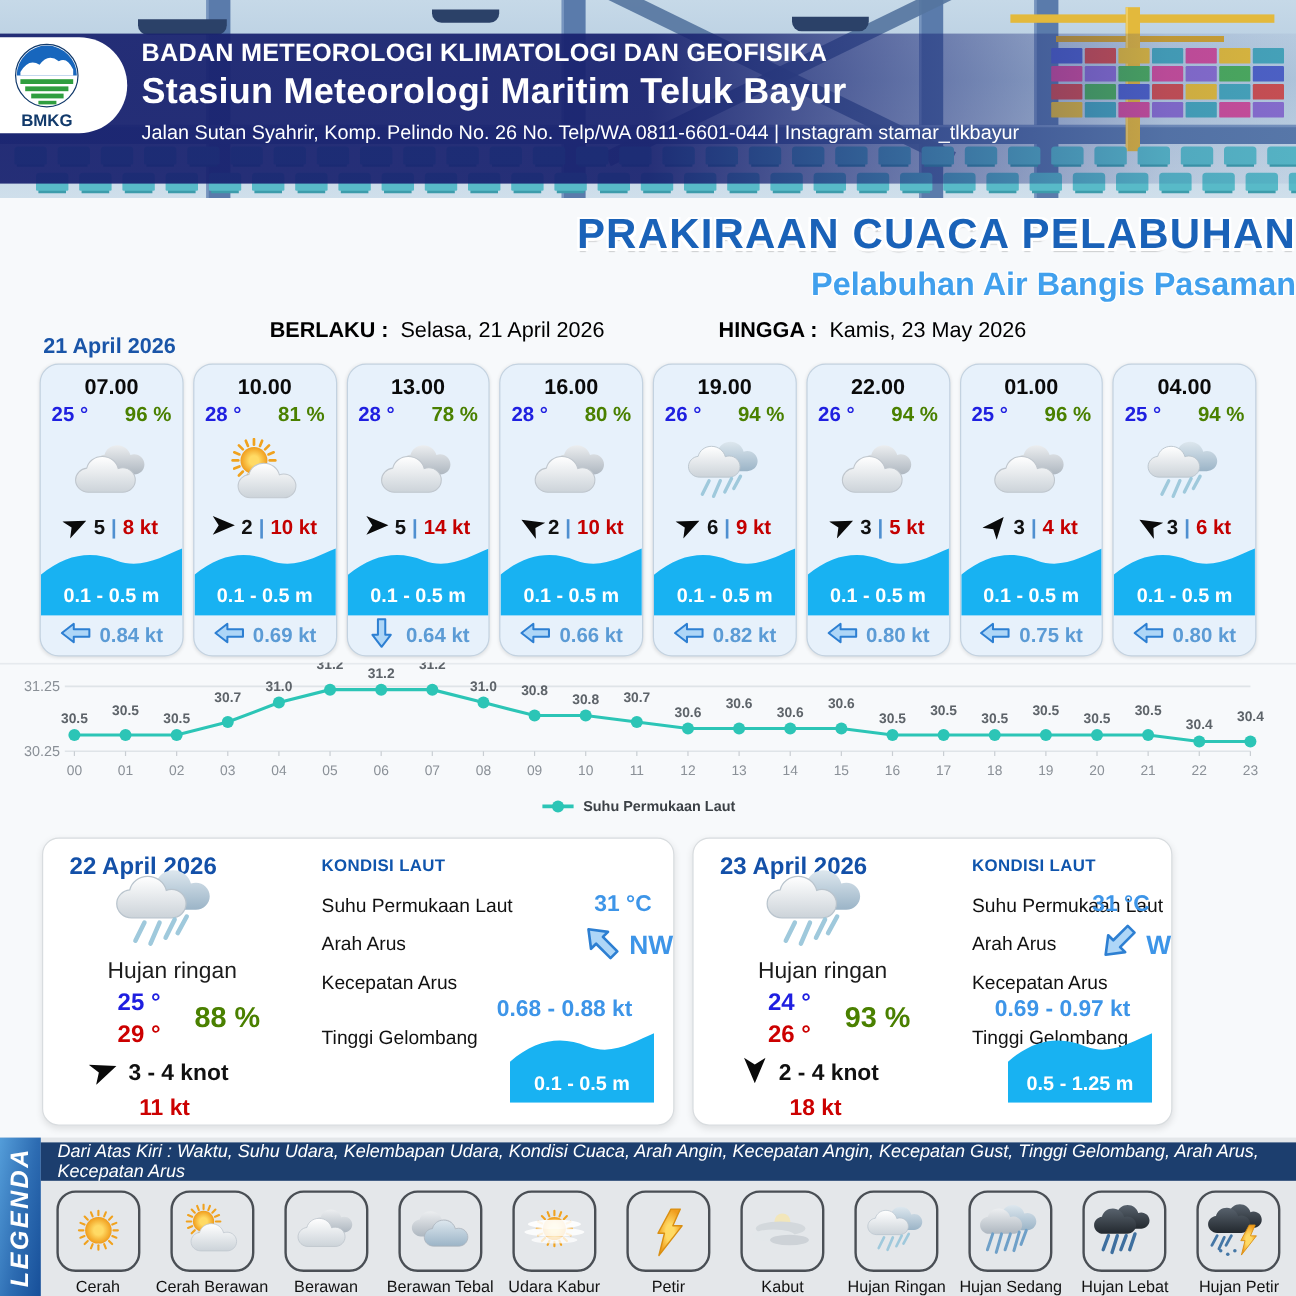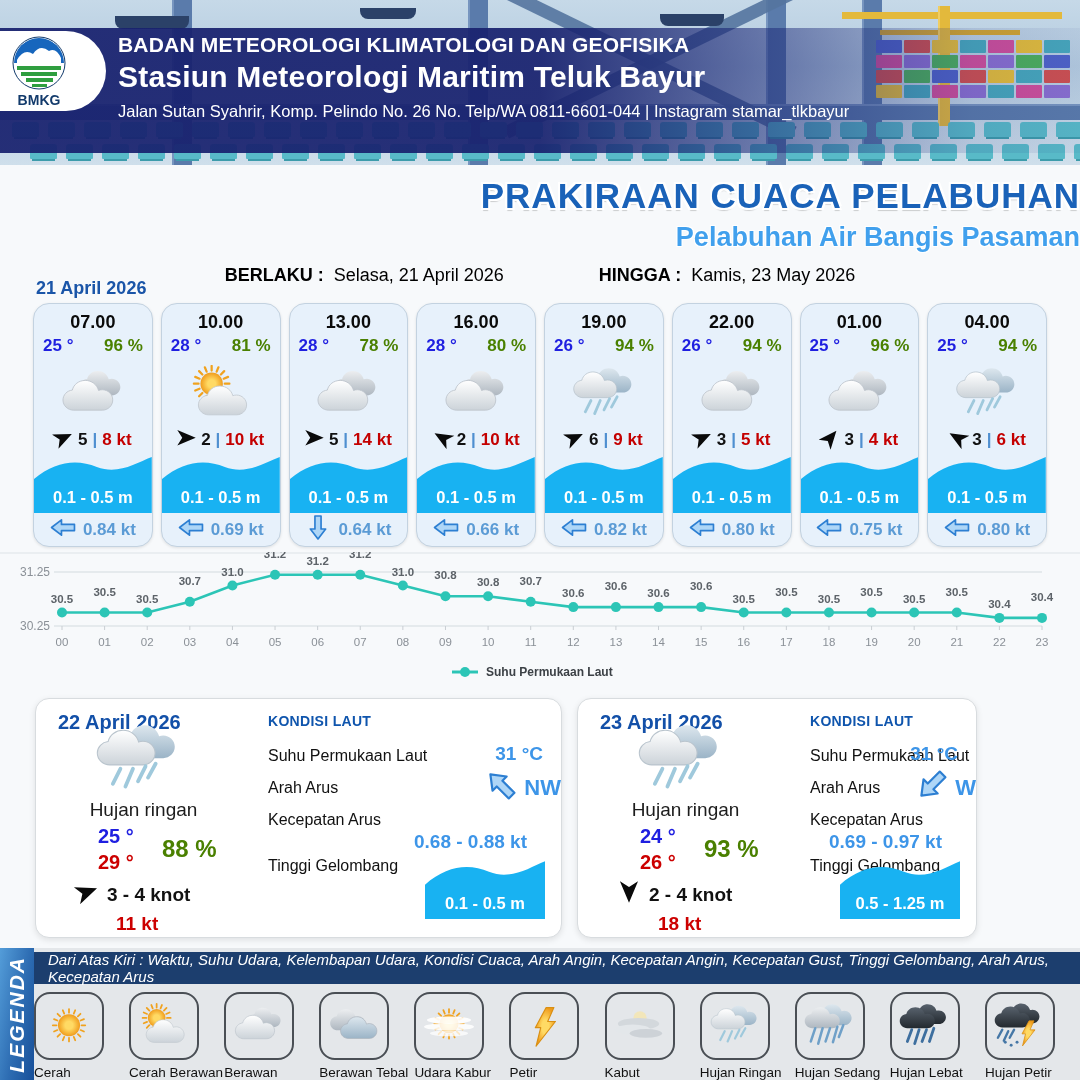--- a/index.html
+++ b/index.html
@@ -88,21 +88,21 @@
   
   .legend { position:absolute; left:0; top:948px; width:1080px; height:132px; background:#e4e7ea; }
   .legend-strip { position:absolute; left:0; top:0; width:34px; height:132px;
       background:linear-gradient(100deg,#549dd9 0%,#2d6cb2 55%,#174f99 100%);
       display:flex; align-items:center; justify-content:center; }
   .legend-strip span { writing-mode:vertical-rl; transform:rotate(180deg); color:#fff; font-size:21px;
       font-weight:bold; font-style:italic; letter-spacing:2px; }
   .legend-caption { position:absolute; left:34px; top:4px; right:0; height:32px; background:#1c3e6e;
       color:#fff; font-size:15px; font-style:italic; display:flex; align-items:center; padding-left:14px; }
   .legend-items { position:absolute; left:34px; top:36px; right:0; bottom:0; display:flex; }
-  .legend-item { flex:1; display:flex; flex-direction:column; align-items:flex-start; padding-top:8px; }
+  .legend-item { flex:1; display:flex; flex-direction:column; align-items:center; padding-top:8px; }
   .legend-tile { width:70px; height:70px; border:2px solid #4a4f55; border-radius:16px;
       display:flex; align-items:center; justify-content:center; }
   .legend-label { margin-top:5px; font-size:13.5px; color:#111; white-space:nowrap; }
 </style>
 </head>
 <body>
 
 <div class="page">
 
   <div class="header">

